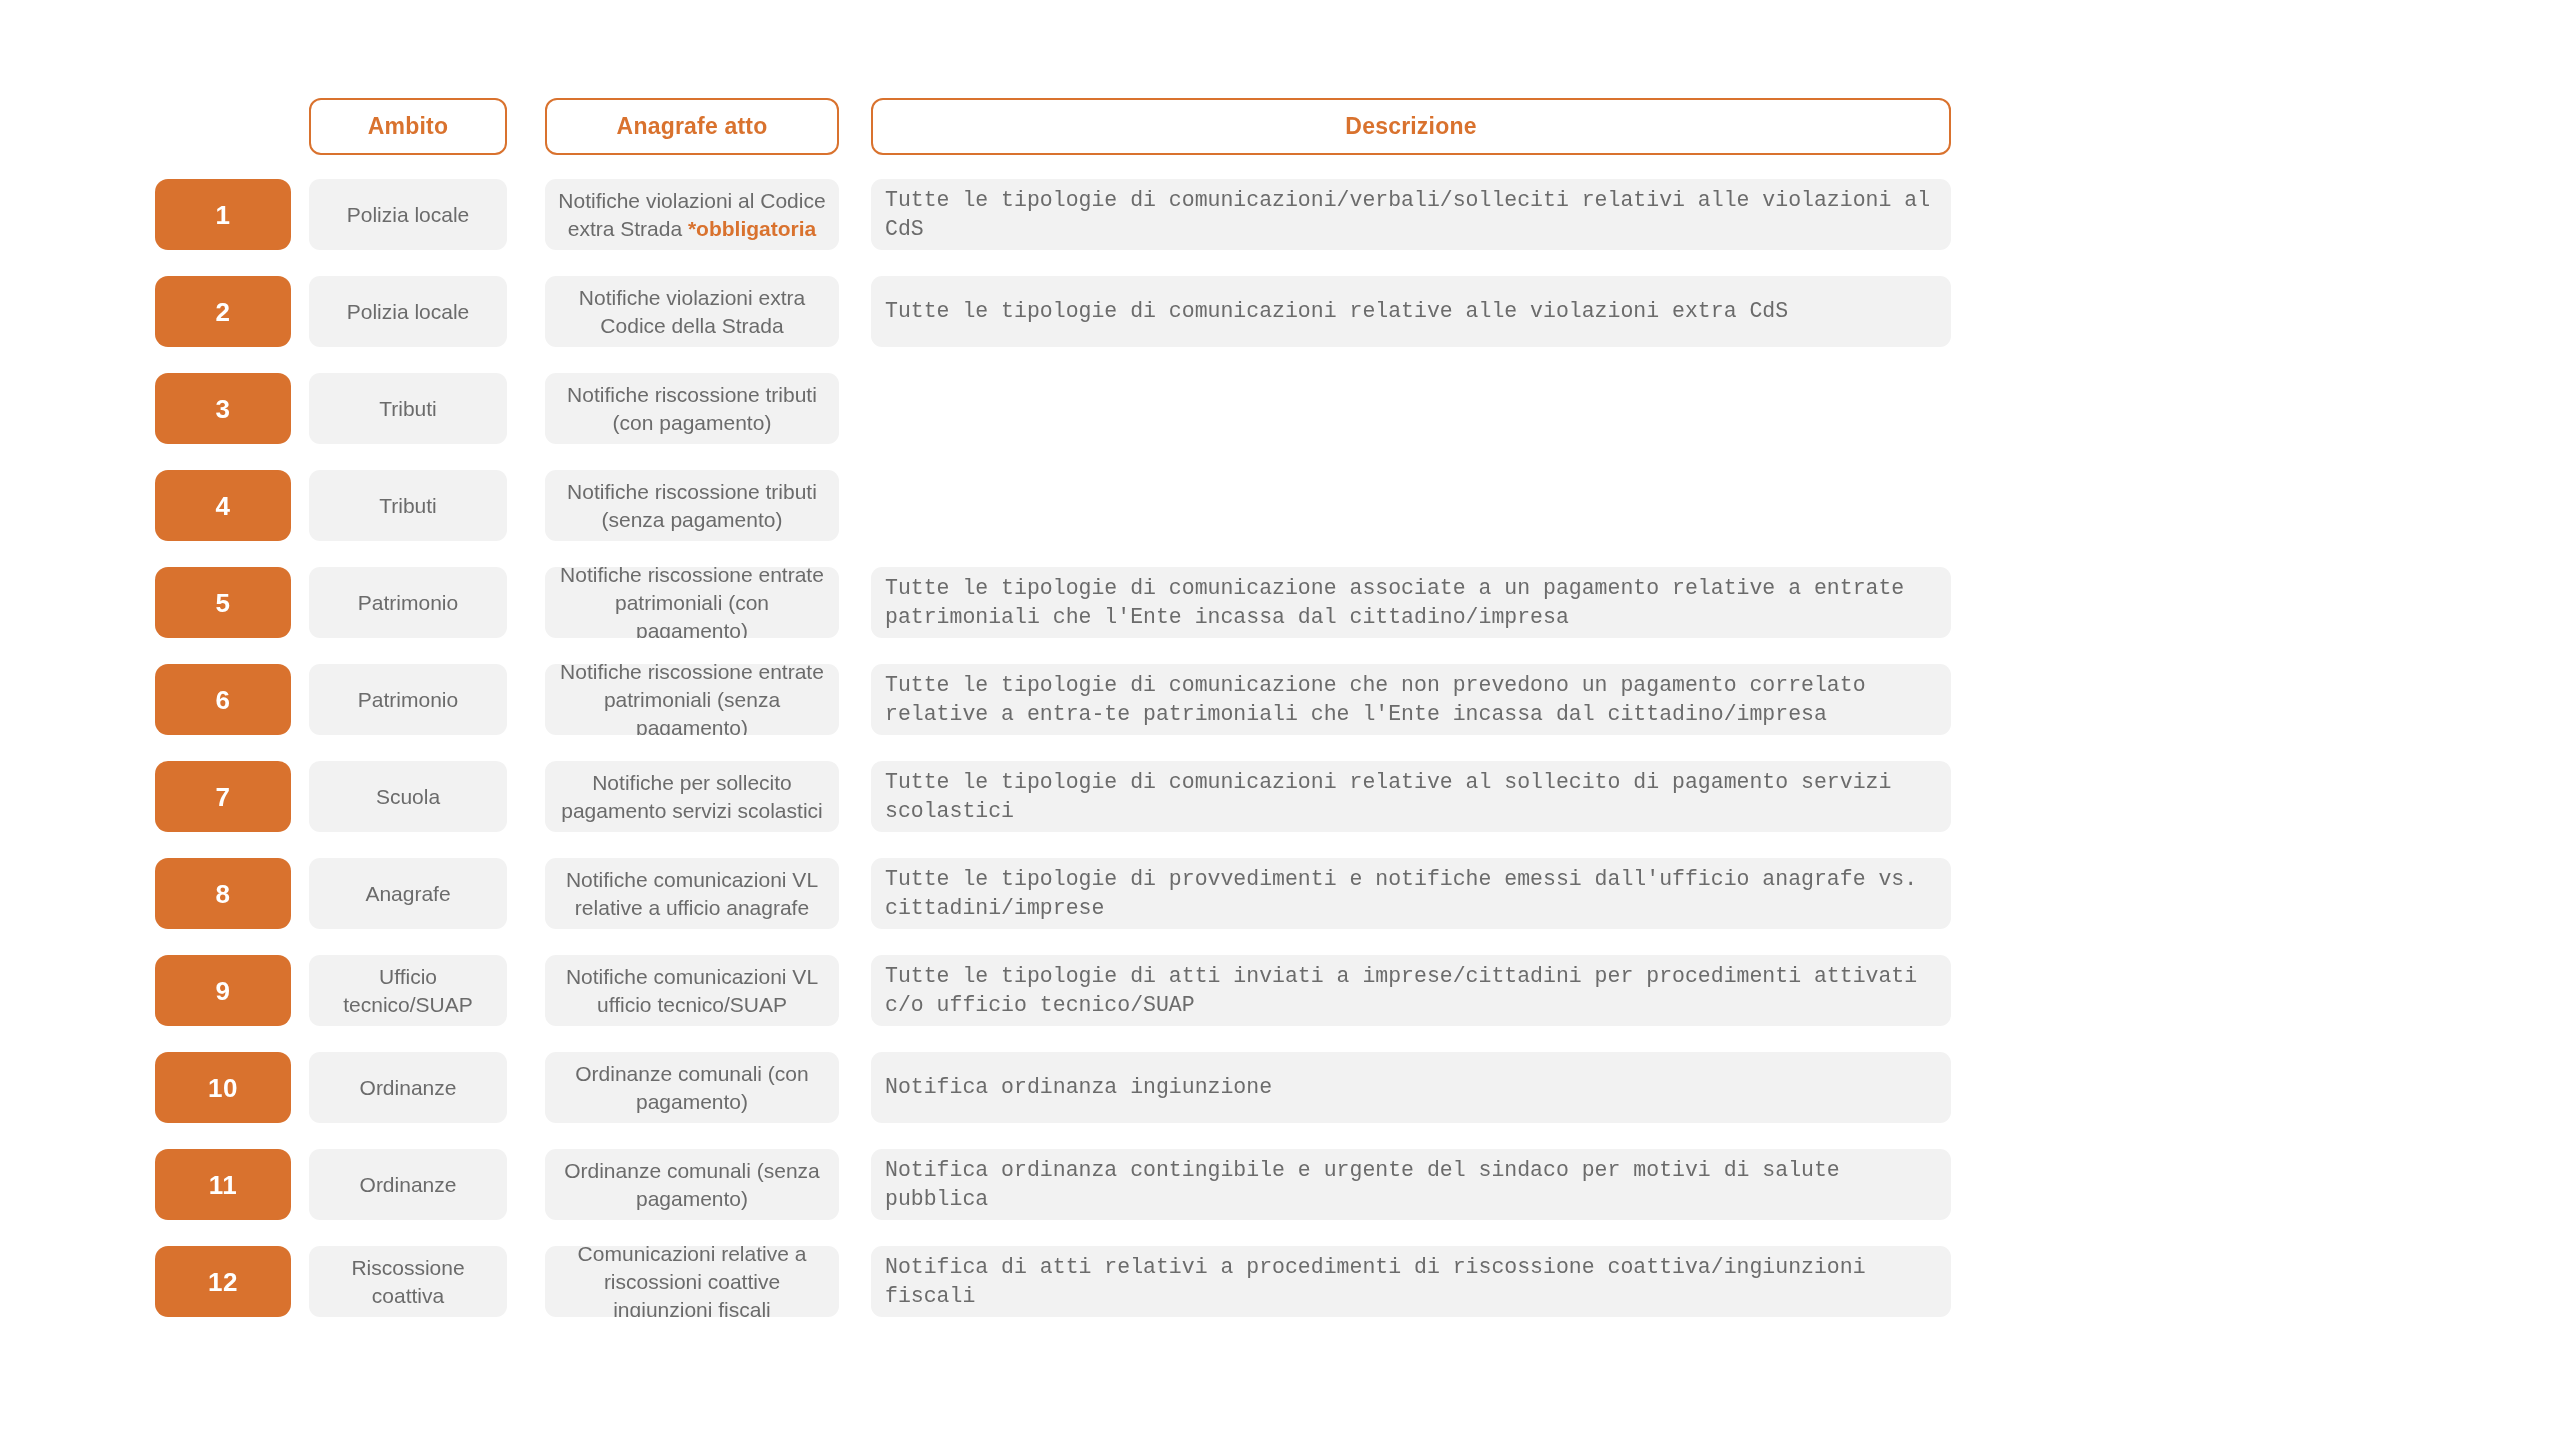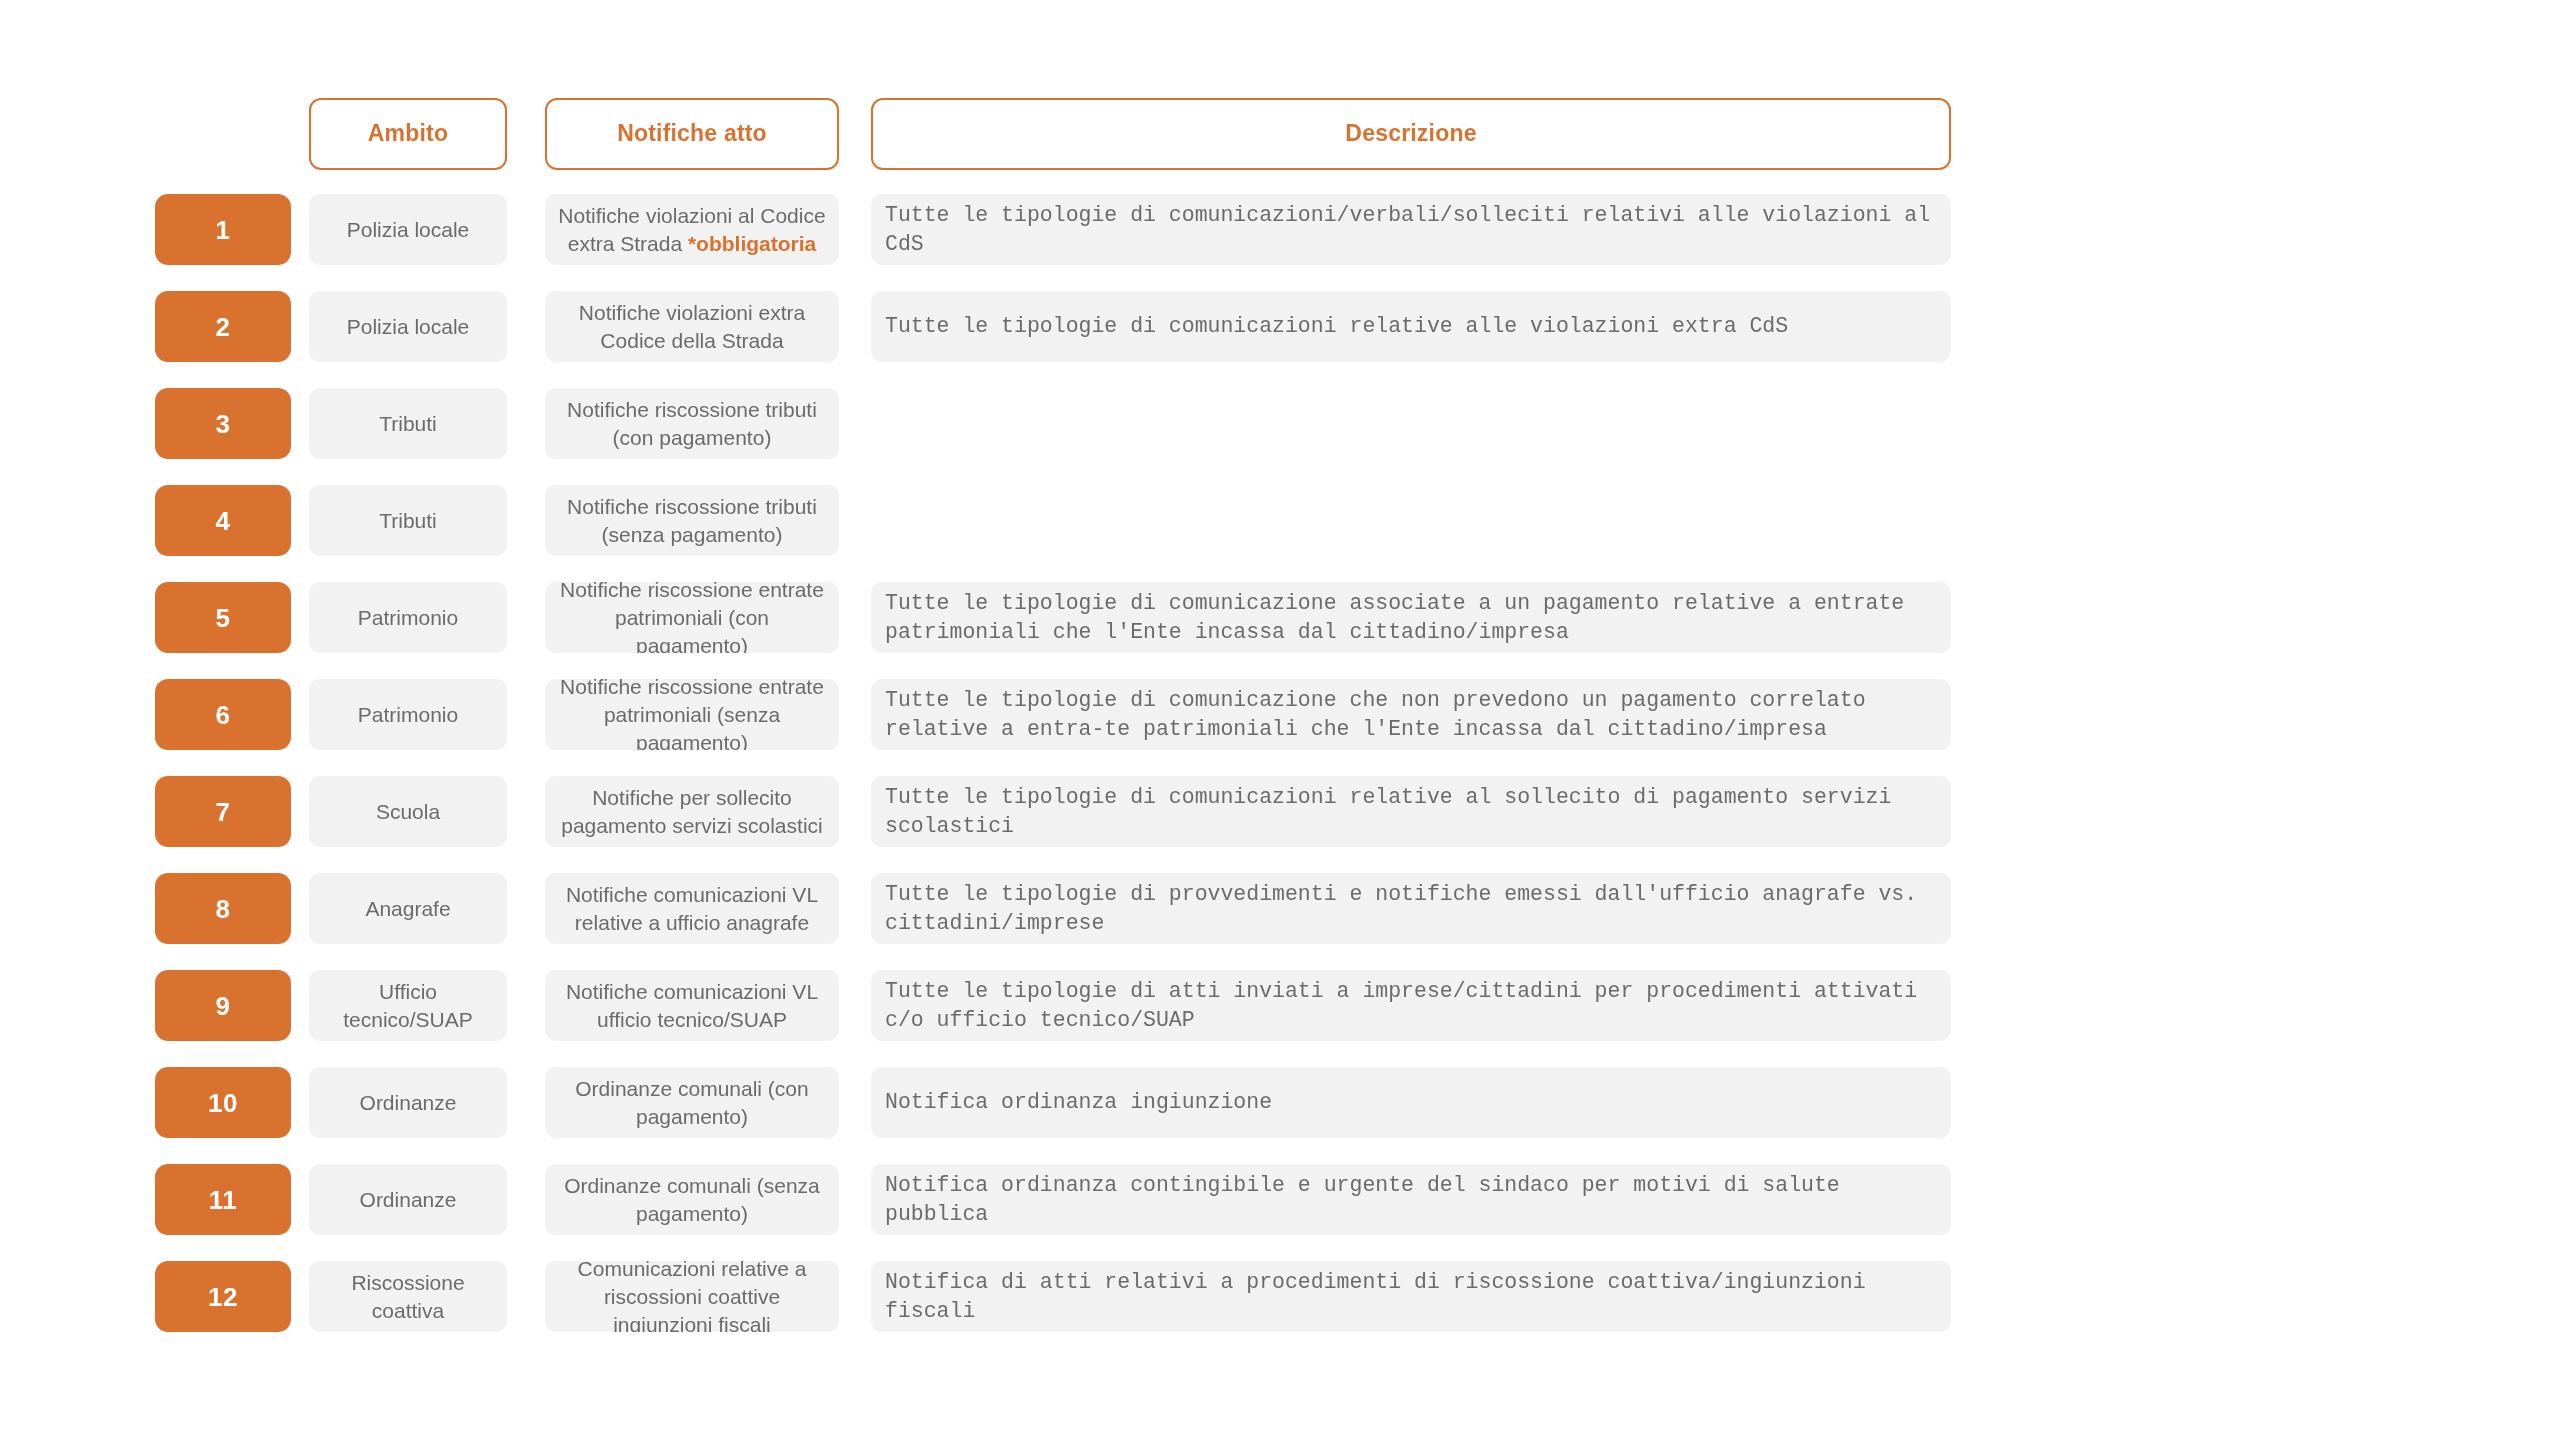--- a/index.html
+++ b/index.html
@@ -31,21 +31,21 @@
   }
 
   
   .row {
     display: grid;
     grid-template-columns: 136px 18px 198px 38px 294px 32px 1080px;
     align-items: stretch;
   }
 
   .header-row {
-    height: 72px;
+    height: 57px;
     margin-bottom: 24px;
   }
 
   .body-row {
     height: 71px;
     margin-bottom: 26px;
   }
 
   .spacer { }
 
@@ -129,21 +129,21 @@
   <div class="table">
 
     <div class="row header-row">
       <div></div>
       <div class="spacer"></div>
       <div class="hcell">
         <span class="hcell-label">Ambito</span>
       </div>
       <div class="spacer"></div>
       <div class="hcell">
-        <span class="hcell-label">Notifiche atto</span>
+        <span class="hcell-label">Anagrafe atto</span>
       </div>
       <div class="spacer"></div>
       <div class="hcell">
         <span class="hcell-label">Descrizione</span>
       </div>
     </div>
 
     <div id="tbody">
         <div class="row body-row">
           <div class="badge">

